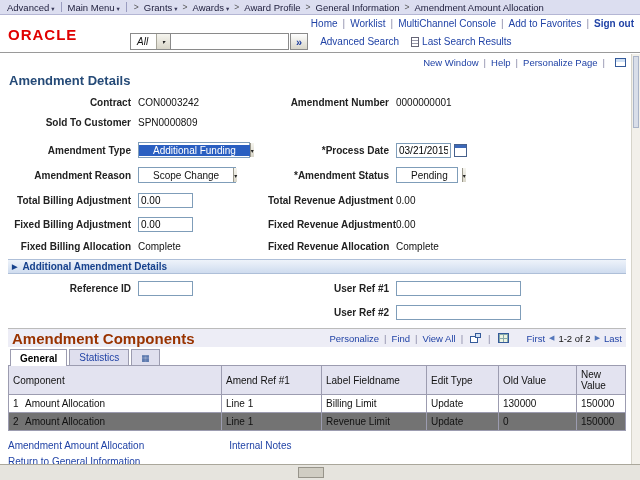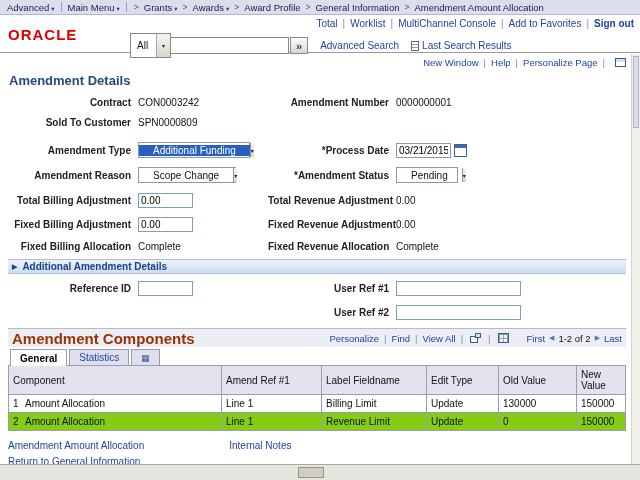--- a/index.html
+++ b/index.html
@@ -14,21 +14,21 @@
 .gt{color:#555;margin:0 3px;font-size:8.5px;}
 
 
 .hdr{position:relative;height:38px;border-bottom:1px solid #9a9a9a;background:#fff;}
 .oracle{position:absolute;left:8px;top:11px;color:#e00000;font-weight:bold;font-size:15px;letter-spacing:1px;}
 .topnav{position:absolute;right:6px;top:3px;font-size:10px;display:flex;align-items:center;}
 .sep{color:#8a8aa8;margin:0 5px;}
 a.link{color:#2143a6;text-decoration:none;cursor:pointer;}
 .signout{font-weight:bold;}
 .searchrow{position:absolute;left:130px;top:18px;display:flex;align-items:center;font-size:10px;}
-.scopebox{display:flex;align-items:center;border:1px solid #8a8a8a;background:#fff;height:25px;}
+.scopebox{display:flex;align-items:center;border:1px solid #8a8a8a;background:#fff;height:17px;font-style:italic;}
 .scopetxt{padding:0 8px 0 6px;}
 .ddbtn{width:14px;height:100%;background:linear-gradient(#f6f5ef,#d9d6c9);border-left:1px solid #a8a69a;display:flex;align-items:center;justify-content:center;font-size:6px;color:#222;cursor:pointer;}
 .searchinput{width:118px;height:17px;border:1px solid #8a8a8a;border-left:none;font-size:10px;padding:0 3px;font-family:"Liberation Sans",sans-serif;}
 .gobtn{width:18px;height:17px;margin-left:1px;border:1px solid #8a8a8a;background:linear-gradient(#fefefe,#d8d6ca);color:#1f3f9f;font-weight:bold;display:flex;align-items:center;justify-content:center;cursor:pointer;font-size:11px;}
 .advs{margin-left:12px;}
 .doc-icon{display:inline-block;width:8px;height:10px;border:1px solid #667;background:repeating-linear-gradient(#fff,#fff 2px,#99a 2px,#99a 3px);margin:0 3px 0 12px;}
 
 
 .pagelinks{display:flex;justify-content:flex-end;align-items:center;font-size:9.5px;padding:3px 14px 0 0;height:15px;}
 .copyurl{display:inline-block;width:11px;height:9px;border:1px solid #345a9a;background:linear-gradient(#cfe0f5 0 3px,#fff 3px);margin-left:5px;cursor:pointer;}
@@ -62,21 +62,21 @@
 .arrow{font-size:7px;color:#5577bb;margin:0 4px;cursor:pointer;}
 .tabs{display:flex;align-items:flex-end;height:18px;padding-left:2px;background:#fff;}
 .tab{height:16px;display:flex;align-items:center;padding:0 9px;border:1px solid #9c9cb0;border-bottom:none;background:#dfdfee;font-size:10px;margin-right:2px;cursor:pointer;}
 .tab.active{background:#fff;font-weight:bold;color:#000;position:relative;z-index:2;margin-bottom:-1px;height:17px;}
 .tab .tablink{color:#2143a6;}
 .tabicon{font-size:9px;color:#345a9a;}
 table.grid{border-collapse:collapse;width:100%;position:relative;z-index:1;}
 .grid th,.grid td{border:1px solid #9c9cb0;font-size:10px;padding:3px 4px;text-align:left;font-weight:normal;color:#111;}
 .grid th{background:#e3e3f0;height:20px;}
 .grid tr.r1 td{background:#fff;}
-.grid tr.r2 td{background:#84cc16;margin-top:32px;}
+.grid tr.r2 td{background:#737373;margin-top:32px;}
 .rownum{display:inline-block;width:12px;}
 
 
 .flinks{margin:9px 0 0 8px;font-size:10px;}
 .flrow{display:flex;margin-bottom:5px;}
 .notespace{margin-left:85px;}
 .btnrow{display:flex;gap:5px;margin:9px 0 0 8px;}
 .pbtn{display:inline-flex;align-items:center;gap:4px;height:18px;padding:0 7px;background:linear-gradient(#fbfaf3,#e6e2cf);border:1px solid #98947e;font-size:10px;cursor:pointer;color:#111;font-family:"Liberation Sans",sans-serif;}
 
 
@@ -103,21 +103,21 @@
     <span class="crumb">Award Profile</span>
     <span class="gt">&gt;</span>
     <span class="crumb">General Information</span>
     <span class="gt">&gt;</span>
     <span class="crumb">Amendment Amount Allocation</span>
   </div>
 
   <div class="hdr">
     <div class="oracle">ORACLE</div>
     <div class="topnav">
-      <a class="link">Total</a>
+      <a class="link">Home</a>
         <span class="sep">|</span>
       <a class="link">Worklist</a>
         <span class="sep">|</span>
       <a class="link">MultiChannel Console</a>
         <span class="sep">|</span>
       <a class="link">Add to Favorites</a>
         <span class="sep">|</span>
       <a class="link signout">Sign out</a>
     </div>
     <div class="searchrow">

